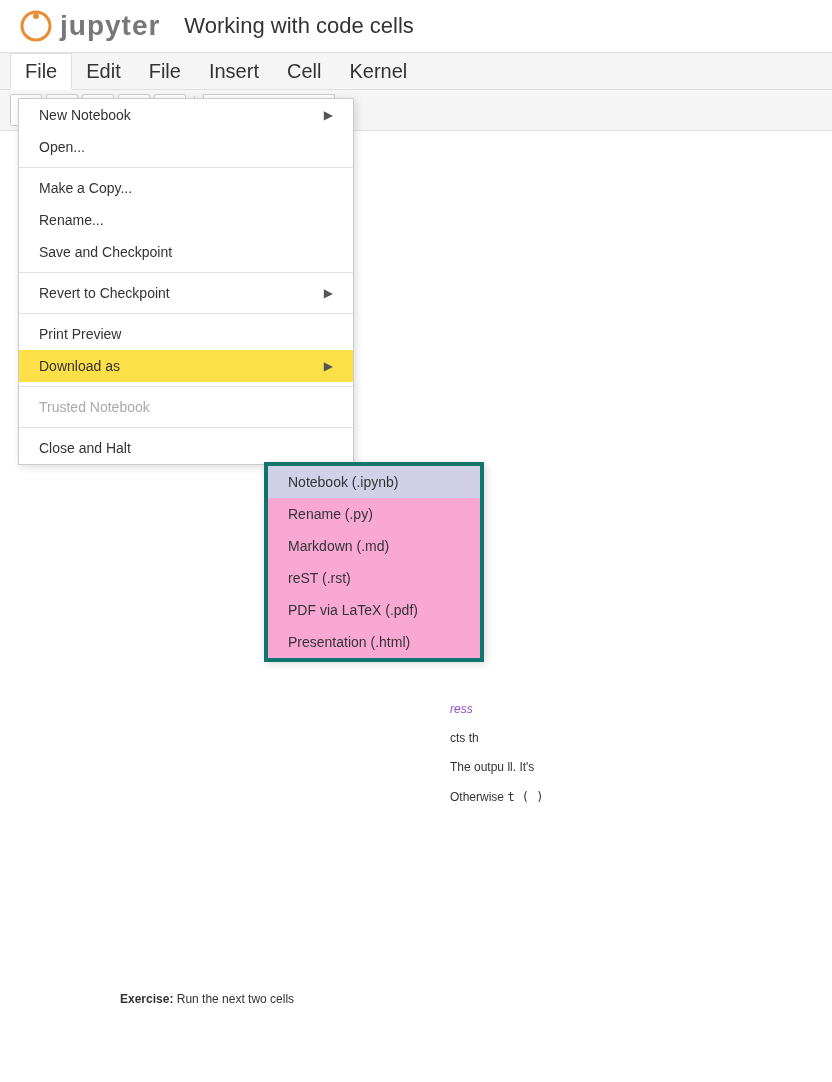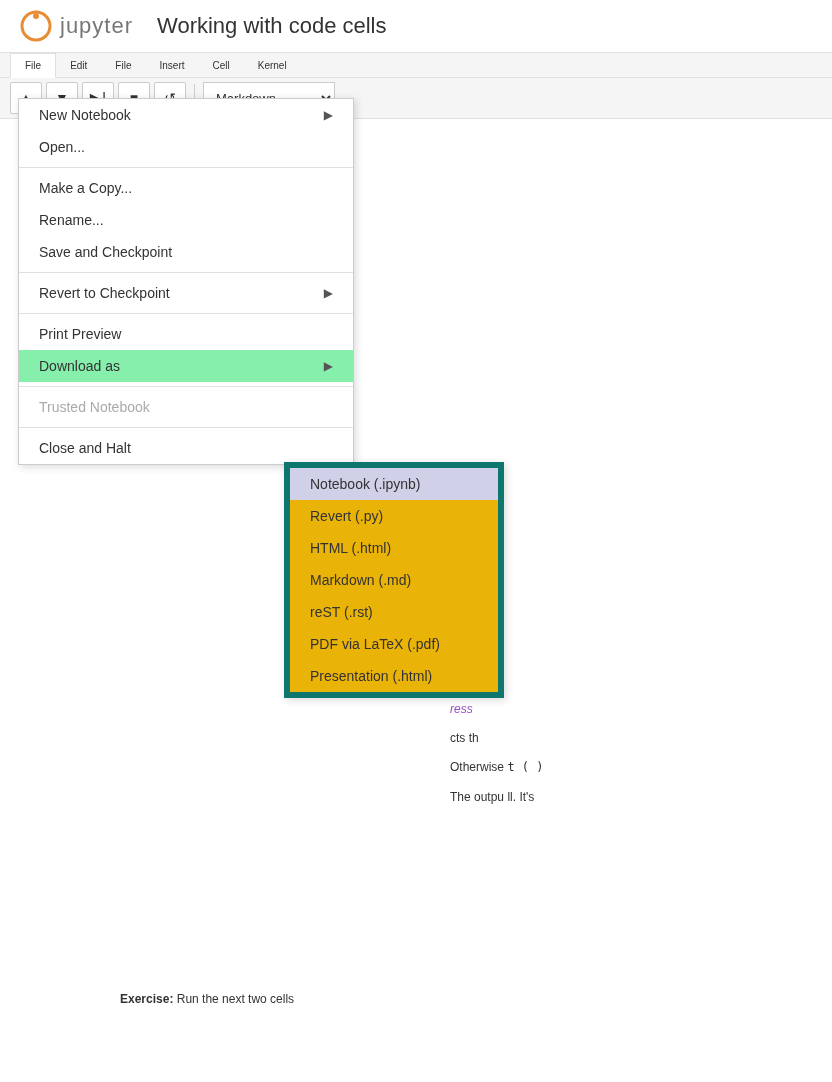--- a/index.html
+++ b/index.html
@@ -24,43 +24,43 @@
       display: flex;
       align-items: center;
       gap: 8px;
       margin-right: 16px;
     }
     .jupyter-icon {
       width: 32px;
       height: 32px;
     }
     .jupyter-text {
-      font-size: 22px;
-      font-weight: 400;
+      font-size: 28px;
+      font-weight: 700;
       color: #777;
       letter-spacing: 1px;
     }
     .notebook-title {
       font-size: 22px;
       font-weight: 400;
       color: #333;
       margin-left: 8px;
     }
 
     
     .menubar {
       display: flex;
       align-items: center;
       background: #f5f5f5;
       border-bottom: 1px solid #e0e0e0;
       padding: 0 10px;
     }
     .menu-item {
       padding: 6px 14px;
-      font-size: 10px;
+      font-size: 20px;
       color: #333;
       cursor: pointer;
       position: relative;
     }
     .menu-item.active {
       background: #fff;
       border: 1px solid #e0e0e0;
       border-bottom: 1px solid #fff;
       margin-bottom: -1px;
     }
@@ -140,39 +140,39 @@
       cursor: pointer;
       display: flex;
       align-items: center;
       justify-content: space-between;
     }
     .dropdown-item.disabled {
       color: #aaa;
       cursor: default;
     }
     .dropdown-item.active-item {
-      background: #86efac;
+      background: #fde047;
     }
     .dropdown-divider {
       height: 1px;
       background: #e0e0e0;
       margin: 4px 0;
     }
     .arrow-right {
       font-size: 12px;
       color: #555;
     }
 
     
     .submenu {
       position: absolute;
       top: 462px;
-      left: 284px;
-      background: #eab308;
-      border: 6px solid #0f766e;
+      left: 264px;
+      background: #f9a8d4;
+      border: 4px solid #0f766e;
       box-shadow: 2px 2px 8px rgba(0,0,0,0.15);
       width: 220px;
       z-index: 101;
     }
     .submenu-item {
       padding: 8px 20px;
       font-size: 14px;
       color: #333;
       cursor: pointer;
     }
@@ -267,38 +267,37 @@
     <span>Trusted Notebook</span>
   </div>
   <div class="dropdown-divider"></div>
   <div class="dropdown-item">
     <span>Close and Halt</span>
   </div>
 </div>
 
 <div class="submenu">
   <div class="submenu-item highlighted">Notebook (.ipynb)</div>
-  <div class="submenu-item">Revert (.py)</div>
-  <div class="submenu-item">HTML (.html)</div>
+  <div class="submenu-item">Rename (.py)</div>
   <div class="submenu-item">Markdown (.md)</div>
   <div class="submenu-item">reST (.rst)</div>
   <div class="submenu-item">PDF via LaTeX (.pdf)</div>
   <div class="submenu-item">Presentation (.html)</div>
 </div>
 
 <div style="position:absolute; top:680px; left:430px; right:0; padding:20px;">
   <p class="notebook-text" style="color:#9b4dca; font-style:italic;">ress</p>
   <p class="notebook-text">cts th</p>
   <p class="notebook-text">
+    <span>The outpu</span>
+    <span>ll. It's</span>
+  </p>
+  <p class="notebook-text">
     <span>Otherwise</span>
     <code>t ( )</code>
-  </p>
-  <p class="notebook-text">
-    <span>The outpu</span>
-    <span>ll. It's</span>
   </p>
 </div>
 
 <div style="position:absolute; top:980px; left:80px; padding:10px 40px;">
   <p class="notebook-text">
     <strong>Exercise:</strong>
     <span> Run the next two cells</span>
   </p>
 </div>
 

